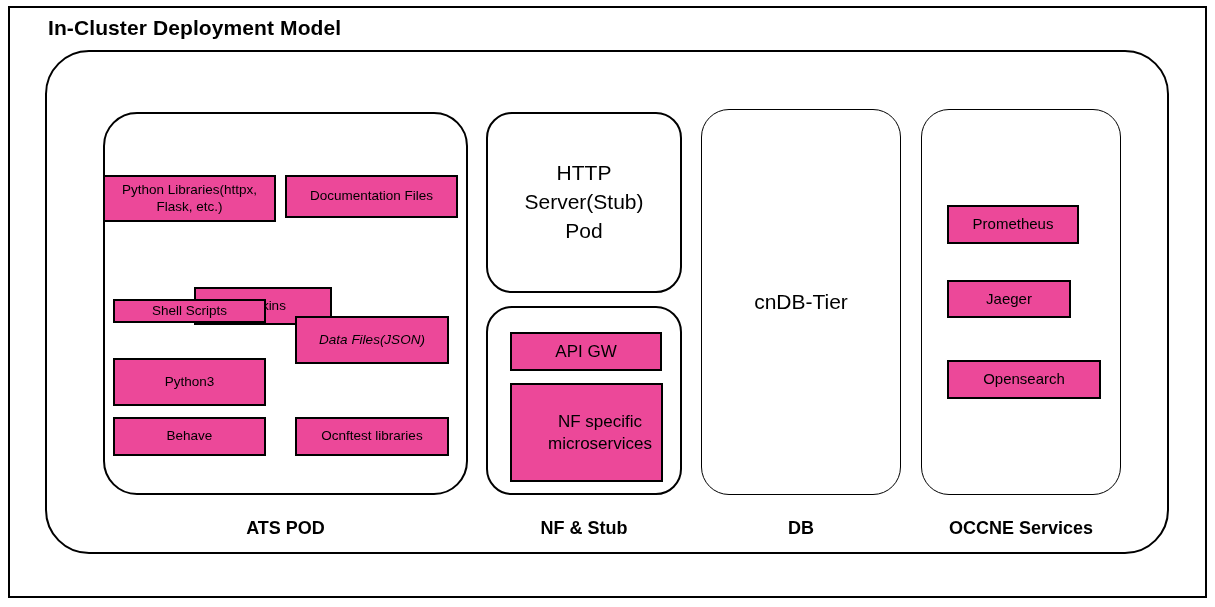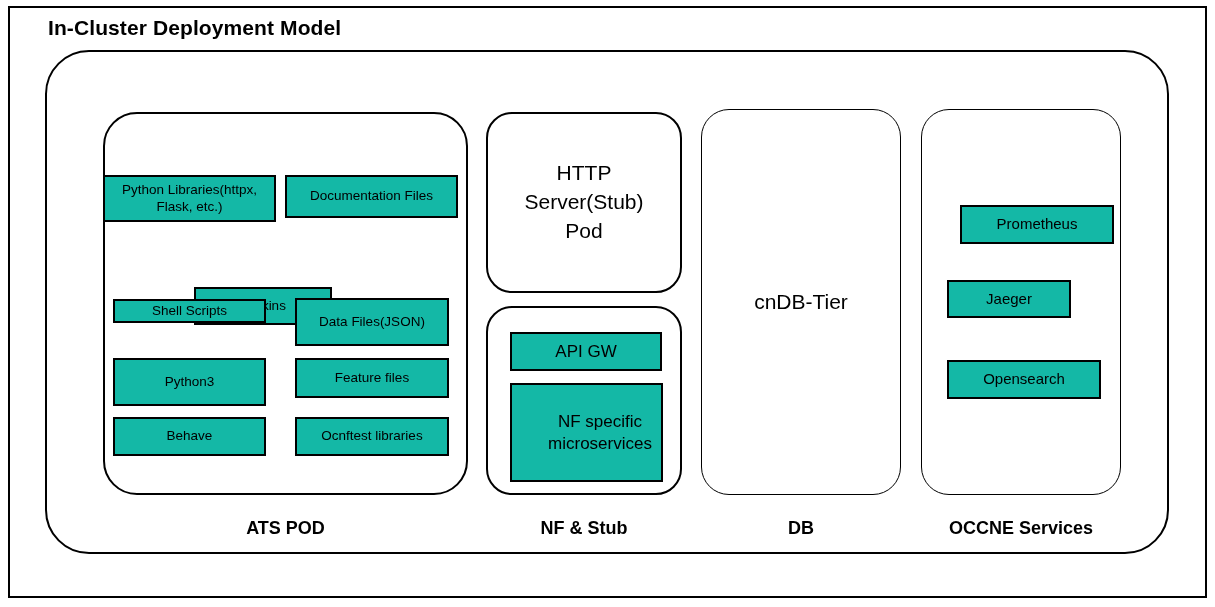--- a/index.html
+++ b/index.html
@@ -95,50 +95,50 @@
     height: 386px;
     border-width: 1.5px;
     border-radius: 28px;
   }
 
   
   .item {
     position: absolute;
     border: 2.5px solid #000000;
     box-sizing: border-box;
-    background: #14b8a6;
+    background: #ec4899;
     display: flex;
     align-items: center;
     justify-content: center;
     text-align: center;
     font-size: 13.5px;
     line-height: 1.25;
     padding: 2px 4px;
   }
   .item.thin {
     border-width: 2px;
   }
 
   
   .ats-pylibs      { left: 103px; top: 175px; width: 173px; height: 47px; }
   .ats-docfiles    { left: 285px; top: 175px; width: 173px; height: 43px; }
   .ats-jenkins     { left: 194px; top: 245px; width: 138px; height: 38px; margin-top: 42px; }
   .ats-shell       { left: 113px; top: 299px; width: 153px; height: 24px; }
-  .ats-datafiles   { left: 295px; top: 298px; width: 154px; height: 48px; }
+  .ats-datafiles   { left: 295px; top: 316px; width: 154px; height: 48px; font-style: italic; }
   .ats-python3     { left: 113px; top: 358px; width: 153px; height: 48px; }
   .ats-feature     { left: 295px; top: 358px; width: 154px; height: 40px; }
   .ats-behave      { left: 113px; top: 417px; width: 153px; height: 39px; }
   .ats-ocnftest    { left: 295px; top: 417px; width: 154px; height: 39px; }
 
   
   .nf-apigw        { left: 510px; top: 332px; width: 152px; height: 39px; font-size: 17px; }
   .nf-micro        { left: 510px; top: 383px; width: 153px; height: 99px; font-size: 17px; padding-left: 31px; }
 
   
-  .occne-prom      { left: 947px; top: 205px; width: 154px; height: 39px; font-size: 15px; margin-left: 13px; }
+  .occne-prom      { left: 947px; top: 205px; width: 132px; height: 39px; font-size: 15px; }
   .occne-jaeger    { left: 947px; top: 280px; width: 124px; height: 38px; font-size: 15px; }
   .occne-opensearch{ left: 947px; top: 360px; width: 154px; height: 39px; font-size: 15px; }
 
   
   .box-text {
     position: absolute;
     display: flex;
     align-items: center;
     justify-content: center;
     text-align: center;
@@ -185,21 +185,20 @@
   <div class="cluster-outline"></div>
 
   <div class="col-box ats-container"></div>
 
   <div class="item ats-pylibs">Python Libraries(httpx, Flask, etc.)</div>
   <div class="item ats-docfiles">Documentation Files</div>
   <div class="item ats-jenkins">Jenkins</div>
   <div class="item ats-shell">Shell Scripts</div>
   <div class="item ats-datafiles">Data Files(JSON)</div>
   <div class="item ats-python3">Python3</div>
-  <div class="item ats-feature">Feature files</div>
   <div class="item ats-behave">Behave</div>
   <div class="item ats-ocnftest">Ocnftest libraries</div>
 
   <div class="caption cap-ats">ATS POD</div>
 
   <div class="col-box http-pod"></div>
   <div class="box-text http-label">HTTP
 Server(Stub)
 Pod</div>
 

